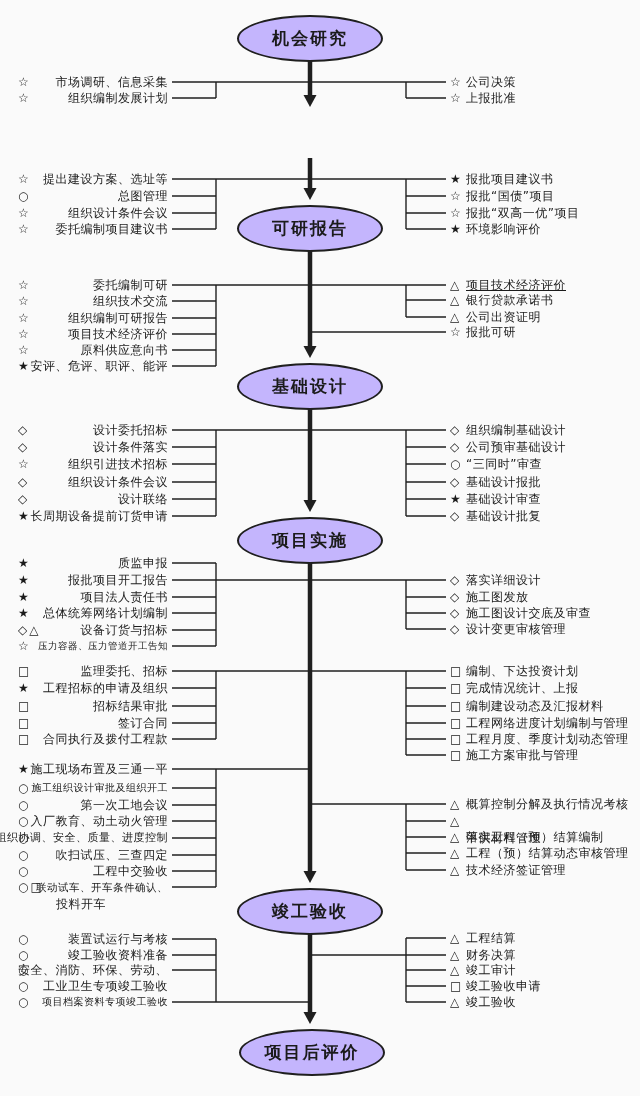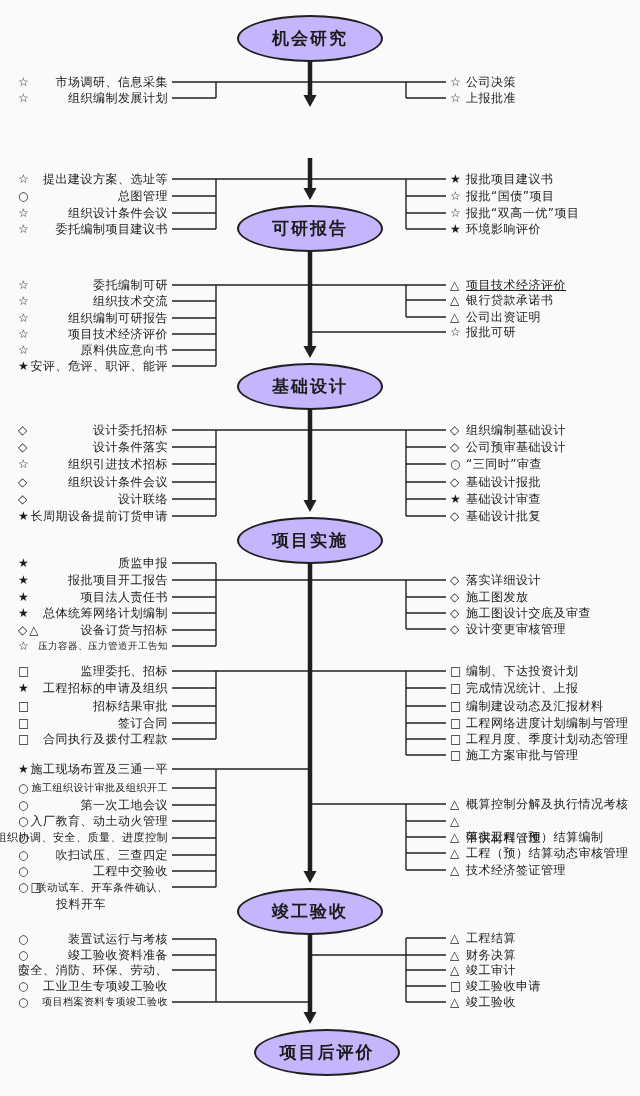--- a/index.html
+++ b/index.html
@@ -456,16 +456,16 @@
   </div>
   <div class="stage" style="left: 237px; top: 362.5px;">
     <span>基础设计</span>
   </div>
   <div class="stage" style="left: 237px; top: 516.5px;">
     <span>项目实施</span>
   </div>
   <div class="stage" style="left: 237px; top: 887.5px;">
     <span>竣工验收</span>
   </div>
-  <div class="stage" style="left: 254px; top: 1028.5px;">
+  <div class="stage" style="left: 239px; top: 1028.5px;">
     <span>项目后评价</span>
   </div>
 </div>
 
 </body></html>

